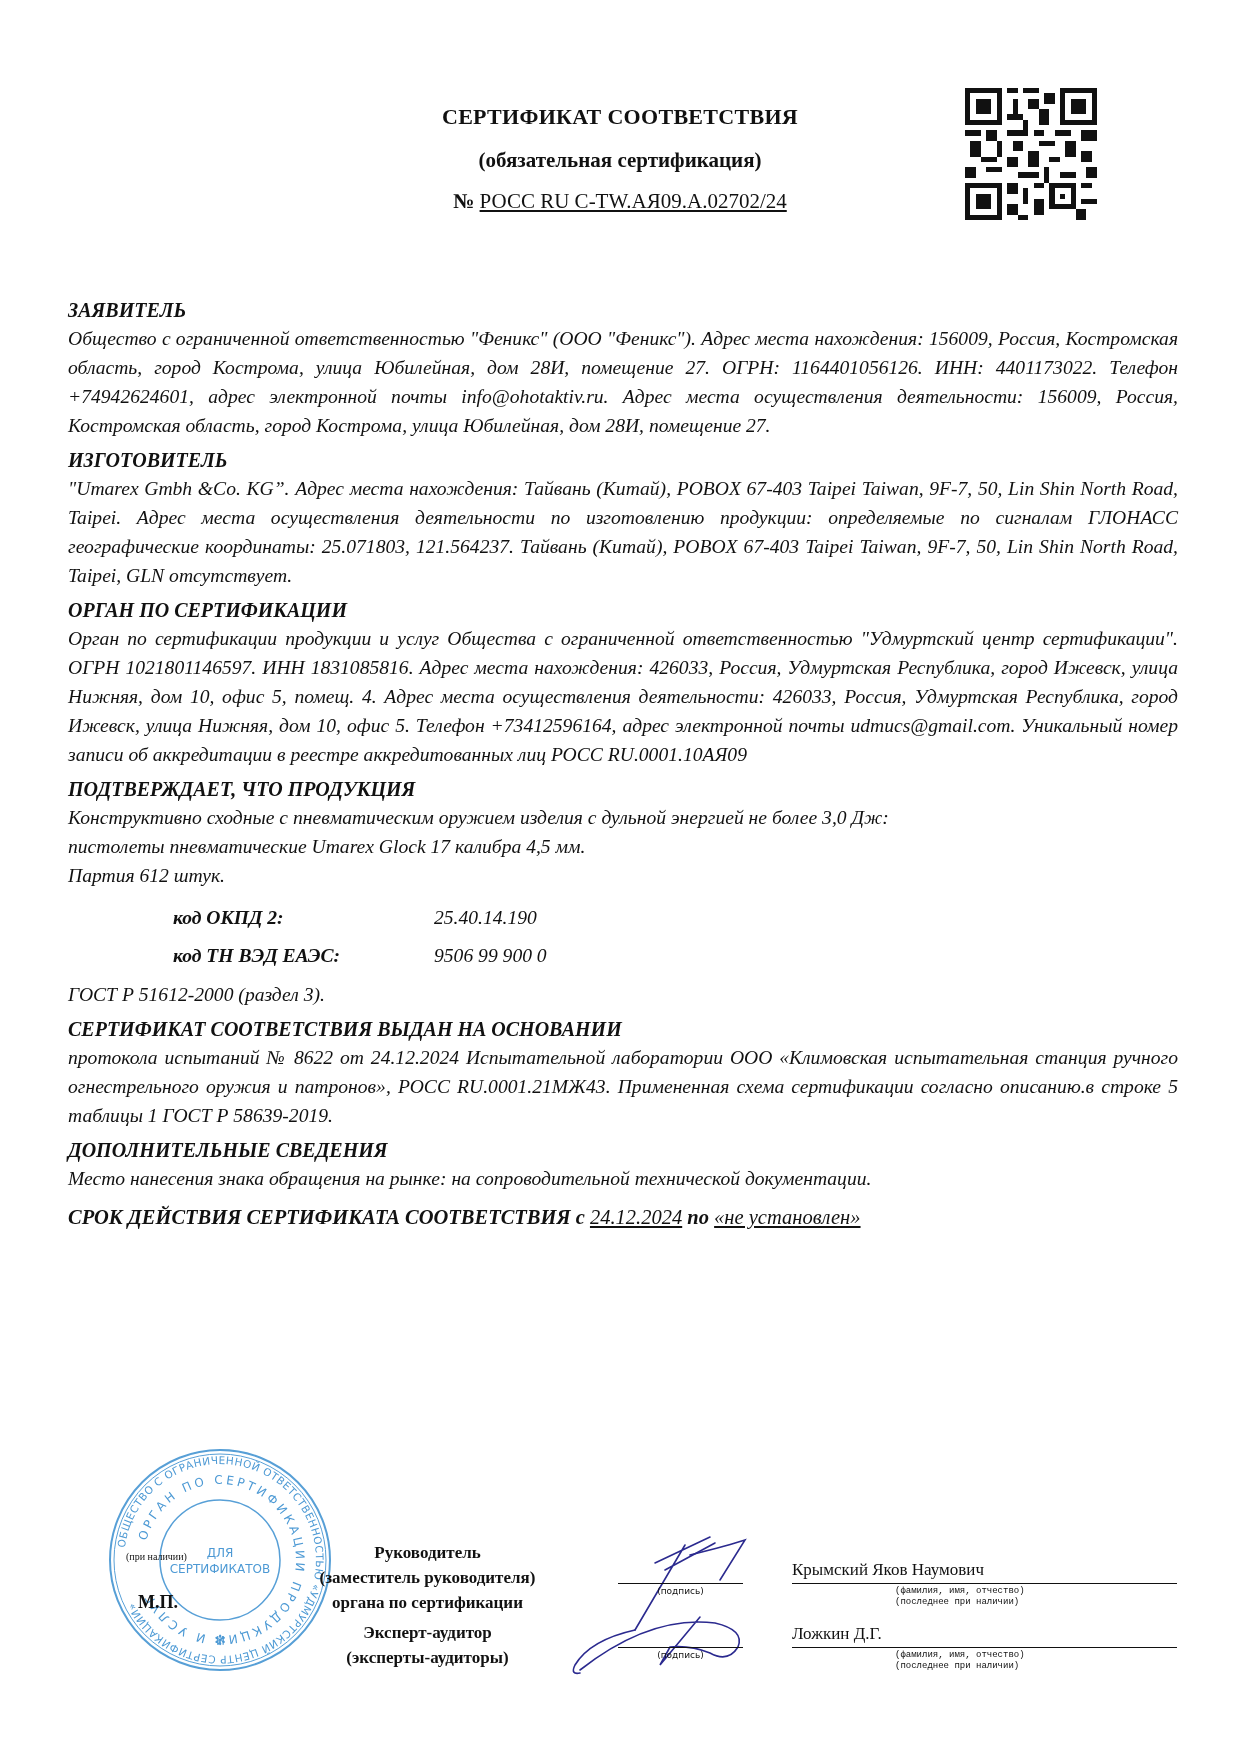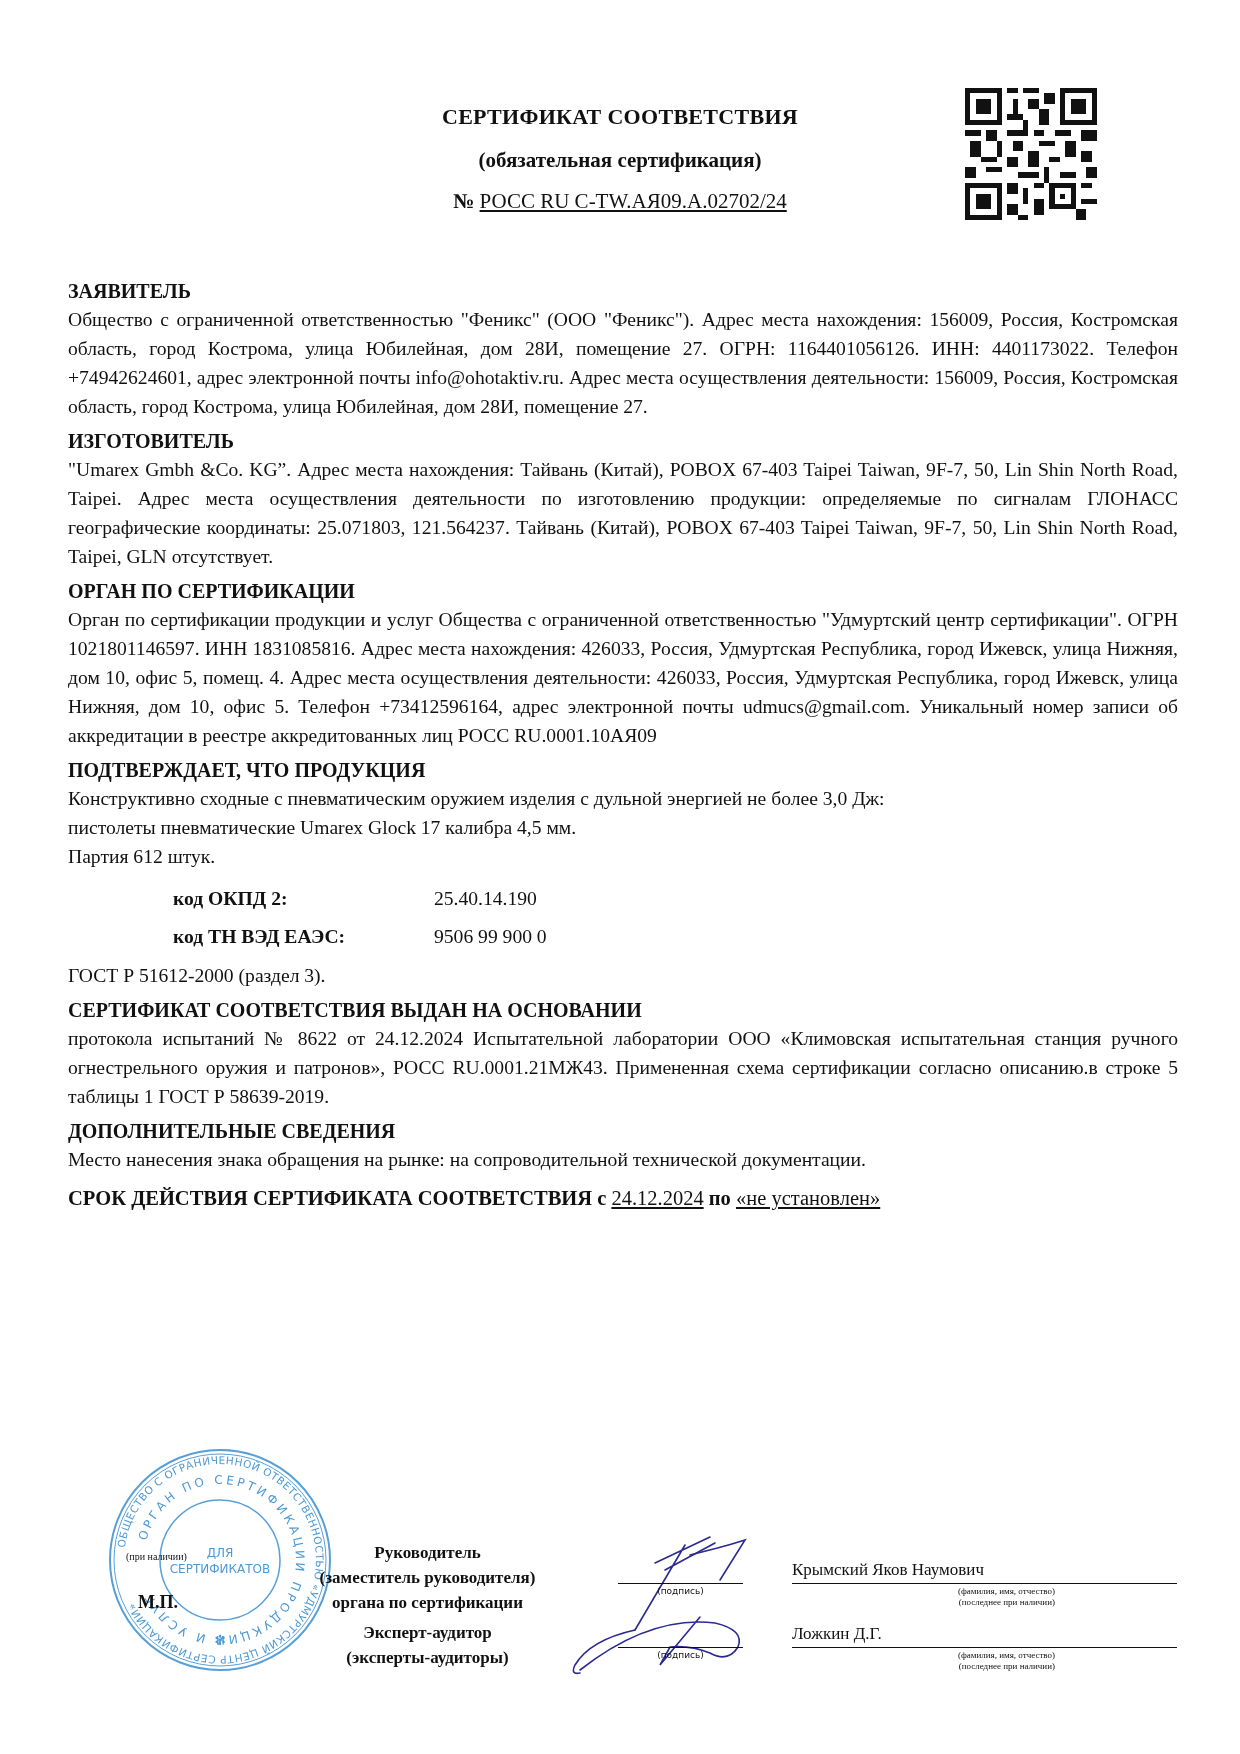--- a/index.html
+++ b/index.html
@@ -20,21 +20,21 @@
   .code-label { font-weight: bold; width: 252px; }
   .validity { font-weight: bold; font-size: 20.5px; }
   .validity .u { text-decoration: underline; font-weight: normal; }
   .stamp { position: absolute; left: 105px; top: 1445px; width: 230px; height: 230px; }
   .sig-block { position: absolute; font-weight: bold; font-size: 17px; text-align: center; line-height: 25px; }
   .mp { position: absolute; left: 138px; top: 1592px; font-weight: bold; font-size: 18px; }
   .mp-note { position: absolute; left: 126px; top: 1551px; font-family: Liberation Serif, serif; font-size: 10px; }
   .line { position: absolute; height: 1px; background: #111; }
   .sig-label { position: absolute; font-family: "DejaVu Sans", sans-serif; font-size: 9px; text-align: center; }
   .name { position: absolute; font-size: 17px; }
-  .fio-label { position: absolute; font-family: Liberation Serif, serif; font-size: 9px; line-height: 11px; text-align: right; width: 160px; }
+  .fio-label { position: absolute; font-family: Liberation Mono, monospace; font-size: 9px; line-height: 11px; text-align: left; width: 160px; }
   .signature { position: absolute; left: 570px; top: 1535px; width: 220px; height: 140px; }
 </style>
 </head>
 <body>
 
 <div class="page">
 
   <div class="hdr hdr-title">СЕРТИФИКАТ СООТВЕТСТВИЯ</div>
   <div class="hdr hdr-sub">(обязательная сертификация)</div>
   <div class="hdr hdr-num">
@@ -92,21 +92,21 @@
         <rect x="18" y="20" width="1" height="1"></rect>
       <rect x="22" y="18" width="2" height="1"></rect>
         <rect x="8" y="22" width="2" height="2"></rect>
         <rect x="13" y="21" width="2" height="3"></rect>
       <rect x="22" y="21" width="3" height="1"></rect>
         <rect x="21" y="23" width="2" height="2"></rect>
         <rect x="10" y="24" width="2" height="1"></rect>
     </g>
   </svg>
 
-  <div class="body-text" style="top:277px;">
+  <div class="body-text" style="top:296px;font-style:italic;">
 
     <div class="sec">
       <div class="sec-head">ЗАЯВИТЕЛЬ</div>
       <div class="sec-text">Общество с ограниченной ответственностью "Феникс" (ООО "Феникс"). Адрес места нахождения: 156009, Россия, Костромская область, город Кострома, улица Юбилейная, дом 28И, помещение 27. ОГРН: 1164401056126. ИНН: 4401173022. Телефон +74942624601, адрес электронной почты info@ohotaktiv.ru. Адрес места осуществления деятельности: 156009, Россия, Костромская область, город Кострома, улица Юбилейная, дом 28И, помещение 27.</div>
     </div>
 
     <div class="sec">
       <div class="sec-head">ИЗГОТОВИТЕЛЬ</div>
       <div class="sec-text">"Umarex Gmbh &amp;Co. KG”. Адрес места нахождения: Тайвань (Китай), POBOX 67-403 Taipei Taiwan, 9F-7, 50, Lin Shin North Road, Taipei. Адрес места осуществления деятельности по изготовлению продукции: определяемые по сигналам ГЛОНАСС географические координаты: 25.071803, 121.564237. Тайвань (Китай), POBOX 67-403 Taipei Taiwan, 9F-7, 50, Lin Shin North Road, Taipei, GLN отсутствует.</div>
     </div>

